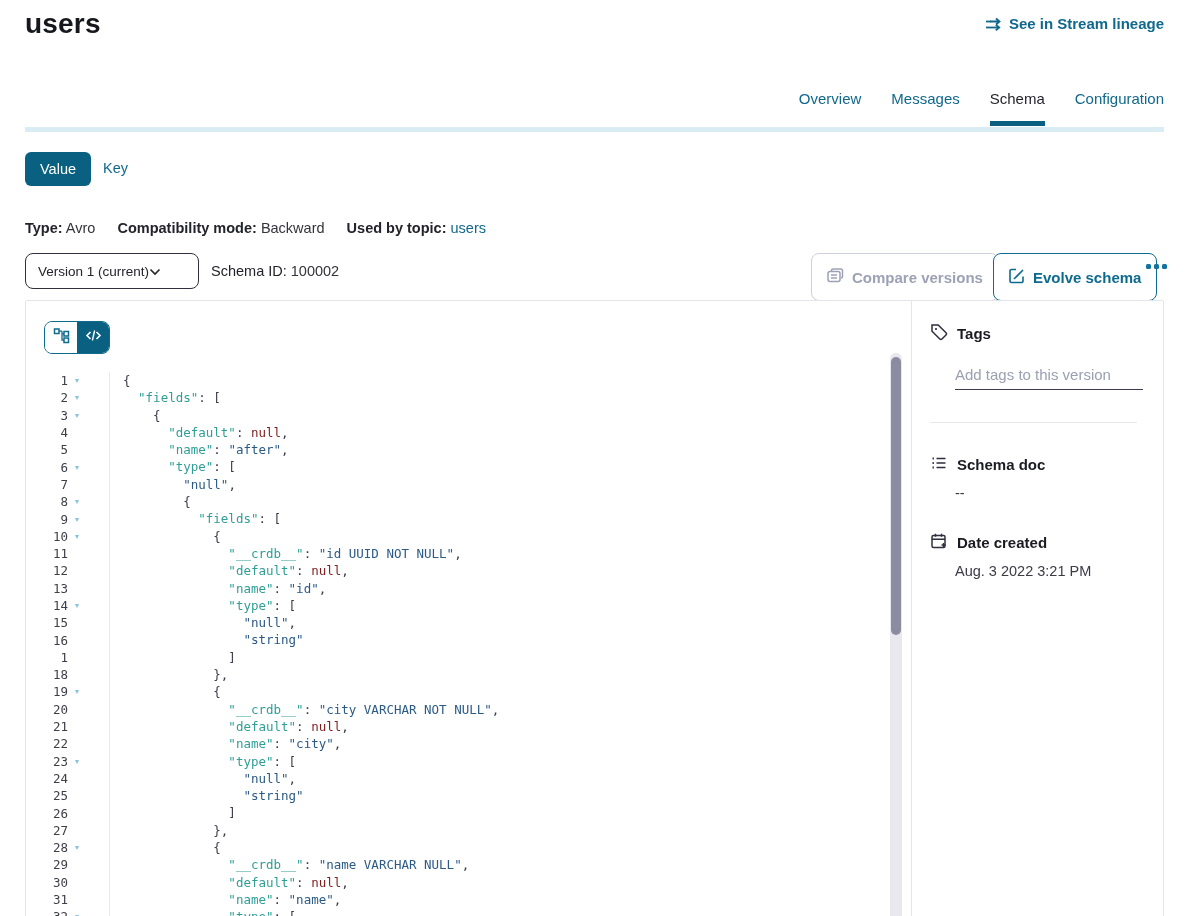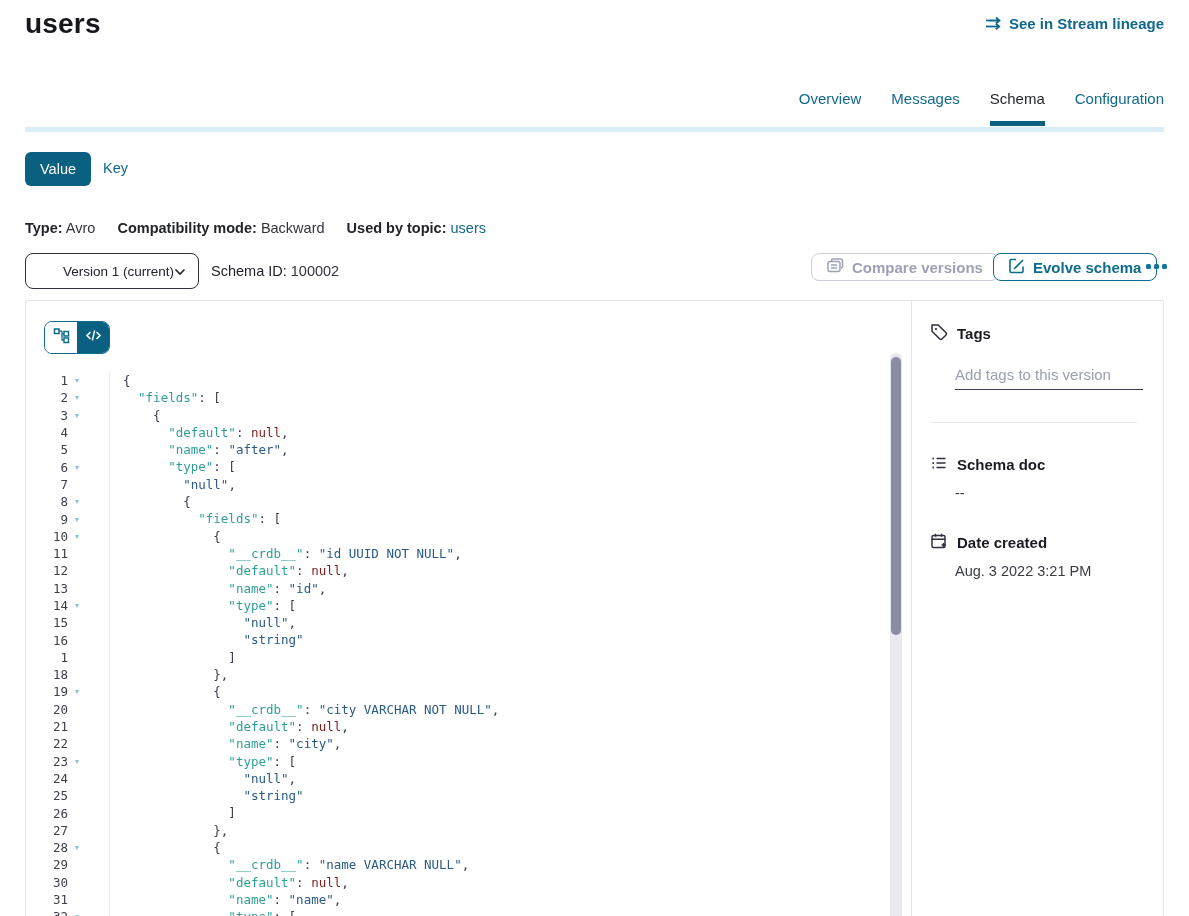--- a/index.html
+++ b/index.html
@@ -2,21 +2,21 @@
 <html><head>
 <meta charset="utf-8">
 <style>
   * { margin:0; padding:0; box-sizing:border-box; }
   html,body { width:1189px; height:916px; background:#fff; overflow:hidden;
     font-family:"Liberation Sans", sans-serif; color:#33343c; position:relative; }
 
   
   .page-title { position:absolute; left:25px; top:8px; font-size:28px; font-weight:700;
     color:#17181d; letter-spacing:.2px; }
-  .lineage-link { position:absolute; right:25px; top:15px; display:flex; align-items:center;
+  .lineage-link { position:absolute; right:25px; top:15px; display:flex; align-items:flex-end;
     gap:7px; color:#11688d; font-size:15px; font-weight:700; cursor:pointer; }
   .lineage-link svg { display:block; }
 
   
   .tabbar { position:absolute; left:25px; top:90px; width:1139px; }
   .tabs { display:flex; gap:30px; position:relative; z-index:2;justify-content:flex-end; }
   .tab { font-size:15px; font-weight:500; color:#11688d; padding-bottom:19px;
     position:relative; cursor:pointer; }
   .tab.active { color:#1f2127; }
   .tab.active::after { content:''; position:absolute; left:0; right:0; bottom:0;
@@ -33,25 +33,25 @@
 
   
   .meta { position:absolute; left:25px; top:220px; font-size:14.5px; color:#33343c; }
   .meta b { color:#23242b; font-weight:700; }
   .meta .sep { display:inline-block; width:14px; }
   .meta a { color:#11688d; cursor:pointer; text-decoration:none; }
 
   
   .version-select { position:absolute; left:25px; top:253px; width:174px; height:36px;
     border:1px solid #30303d; border-radius:8px; background:#fff; display:flex;
-    align-items:center; justify-content:flex-end; padding:0 12px; font-size:13.5px;
+    align-items:center; justify-content:flex-start; padding:0 12px; font-size:13.5px;
     color:#23242c; cursor:pointer; }
   .schema-id { position:absolute; left:211px; top:263px; font-size:14.5px; }
   .schema-id b { font-weight:400; color:#23242b; }
-  .btn { height:28px; display:inline-flex; align-items:center; gap:8px; padding:0 15px;
+  .btn { height:48px; display:inline-flex; align-items:center; gap:8px; padding:0 15px;
     border-radius:8px; background:#fff; font-size:15px; font-weight:700;
     font-family:inherit; cursor:pointer; }
   .btn-compare { position:absolute; left:811px; top:253px; color:#9da1b5;
     border:1px solid #cdd0dd; }
   .btn-evolve { position:absolute; left:993px; top:253px; color:#0d6b8d;
     border:1px solid #0d6b8d; }
   .kebab { position:absolute; left:1146px; top:264px; display:flex; gap:3px; cursor:pointer; }
   .kebab i { width:5px; height:5px; background:#1273a0; border-radius:1.5px; display:block; }
 
   

